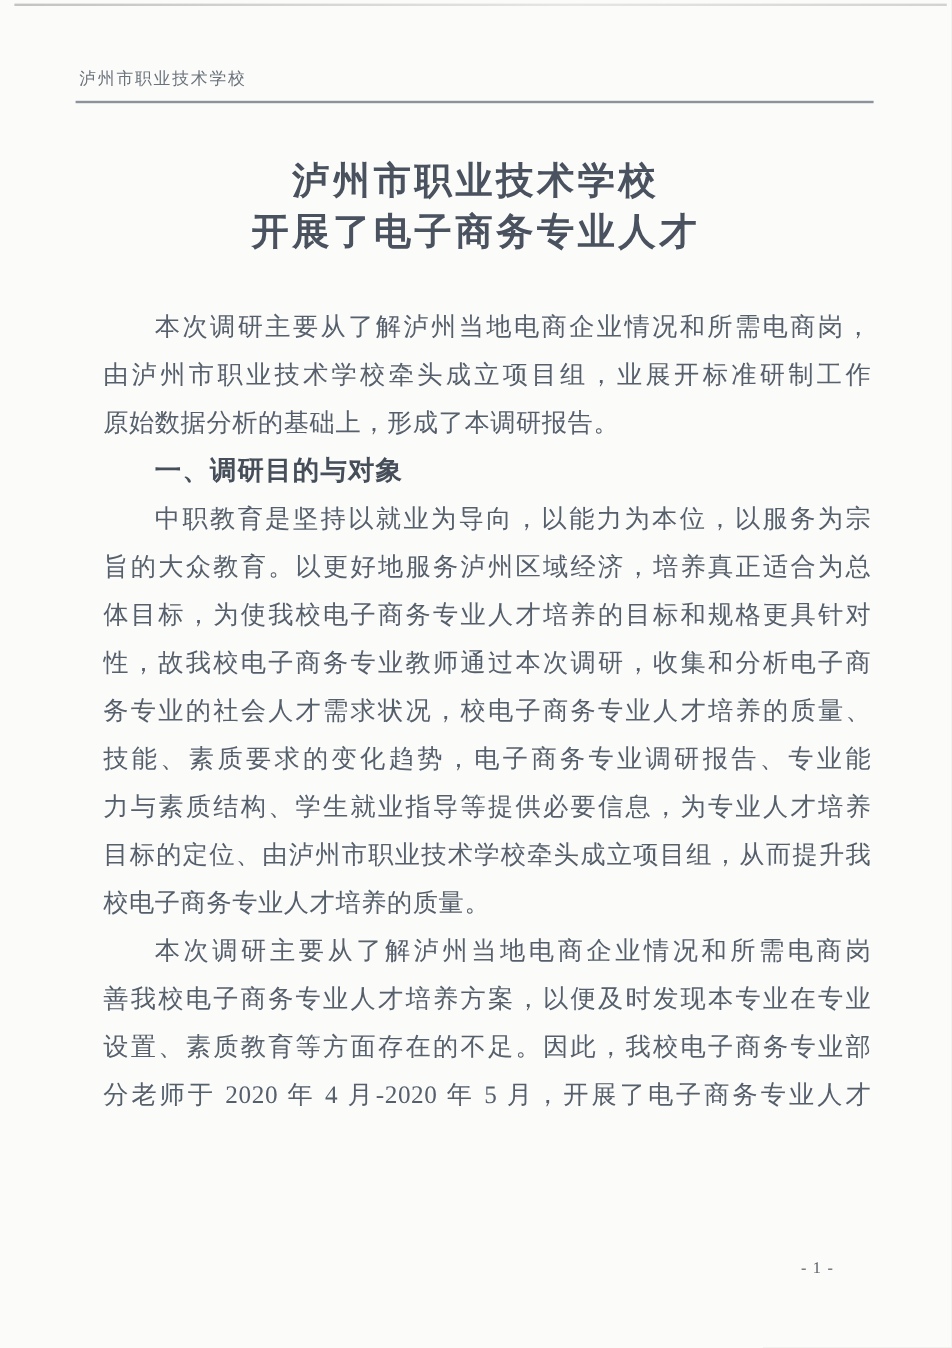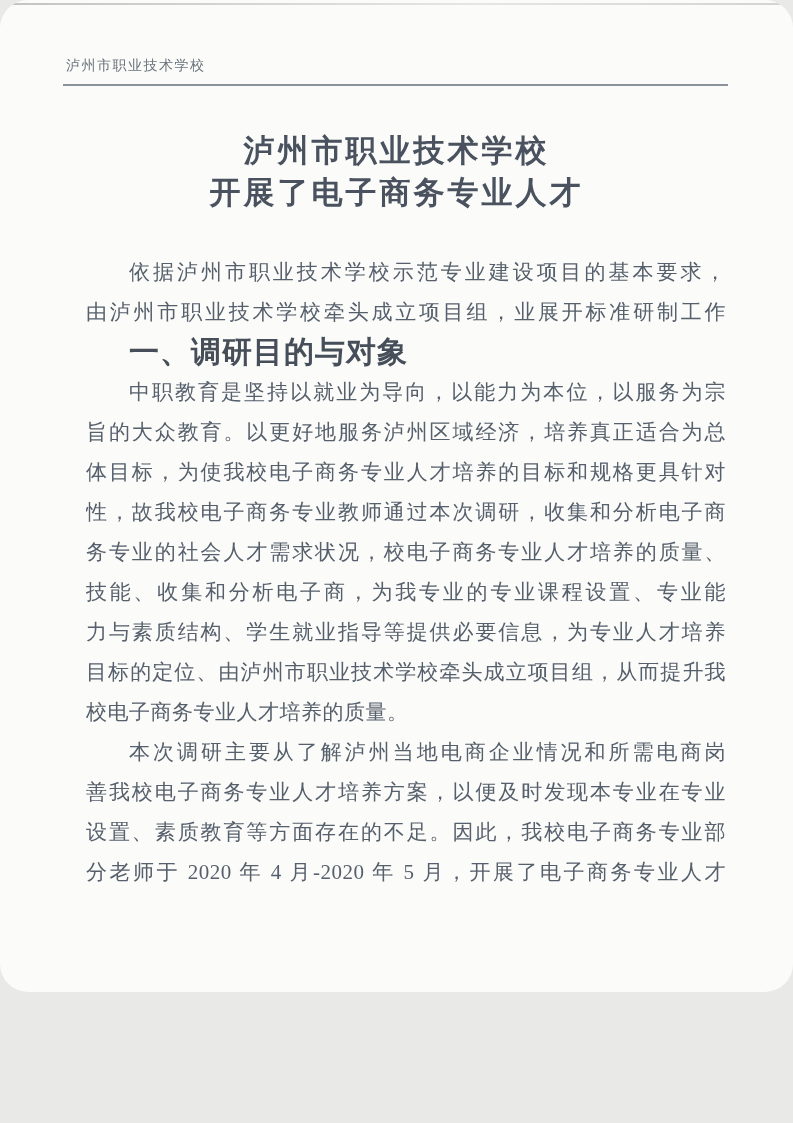--- a/index.html
+++ b/index.html
@@ -7,26 +7,25 @@
     --ink-body:#56606c;
     --ink-title:#49525e;
     --ink-heading:#454e59;
     --ink-header:#6a727b;
     --rule:#8d939b;
     --ink-pagenum:#595f66;
   }
   html,body{margin:0;padding:0;background:#e9e9e7;}
   .sheet{
     position:relative;
-    width:793px;height:992px;
+    width:793px;height:1123px;
     margin:0 auto;
     background:var(--paper);
     overflow:hidden;
     font-family:"Liberation Serif", serif;
-    border-radius:28px;
   }
   .scan-edge-top{
     position:absolute;top:3px;left:12px;right:4px;height:2px;
     background:linear-gradient(to right, rgba(150,150,150,.55), rgba(190,190,190,.35) 60%, rgba(170,170,170,.5));
     pointer-events:none;
   }
   .page-header{
     position:absolute;top:57px;left:66px;right:66px;
     font-size:14px;letter-spacing:1.5px;color:var(--ink-header);
   }
@@ -46,21 +45,21 @@
     position:absolute;top:252px;left:86px;width:640px;
     font-size:21px;line-height:40px;
     color:var(--ink-body);
     letter-spacing:0.5px;
   }
   .line{height:40px;overflow:hidden;}
   .line.justify{text-align:justify;text-align-last:justify;text-justify:inter-character;}
   .line.indent{padding-left:43px;}
   .line.heading{
     font-family:"Liberation Sans", sans-serif;
-    font-weight:bold;font-size:30px;
+    font-weight:bold;font-size:22px;
     color:var(--ink-heading);
     letter-spacing:1px;
   }
   .page-number{
     position:absolute;top:1049px;right:98px;
     font-size:13.5px;letter-spacing:1px;color:var(--ink-pagenum);
     font-family:"Liberation Serif", serif;
   }
 </style>
 </head>
@@ -73,29 +72,30 @@
 
   <div class="header-rule"></div>
 
   <div class="doc-title">
     <div>泸州市职业技术学校</div>
     <div>开展了电子商务专业人才</div>
   </div>
 
   <div class="body-text">
 
-  <div class="line indent justify">依据泸州市职业技术学校示范专业建设项目的基本要求，</div>
+  <div class="line indent justify">本次调研主要从了解泸州当地电商企业情况和所需电商岗，</div>
       <div class="line justify">由泸州市职业技术学校牵头成立项目组，业展开标准研制工作</div>
+      <div class="line">原始数据分析的基础上，形成了本调研报告。</div>
       <div class="line indent heading">一、调研目的与对象</div>
       <div class="line indent justify">中职教育是坚持以就业为导向，以能力为本位，以服务为宗</div>
       <div class="line justify">旨的大众教育。以更好地服务泸州区域经济，培养真正适合为总</div>
       <div class="line justify">体目标，为使我校电子商务专业人才培养的目标和规格更具针对</div>
       <div class="line justify">性，故我校电子商务专业教师通过本次调研，收集和分析电子商</div>
       <div class="line justify">务专业的社会人才需求状况，校电子商务专业人才培养的质量、</div>
-      <div class="line justify">技能、收集和分析电子商，为我专业的专业课程设置、专业能</div>
+      <div class="line justify">技能、素质要求的变化趋势，电子商务专业调研报告、专业能</div>
       <div class="line justify">力与素质结构、学生就业指导等提供必要信息，为专业人才培养</div>
       <div class="line justify">目标的定位、由泸州市职业技术学校牵头成立项目组，从而提升我</div>
       <div class="line">校电子商务专业人才培养的质量。</div>
       <div class="line indent justify">本次调研主要从了解泸州当地电商企业情况和所需电商岗</div>
       <div class="line justify">善我校电子商务专业人才培养方案，以便及时发现本专业在专业</div>
       <div class="line justify">设置、素质教育等方面存在的不足。因此，我校电子商务专业部</div>
       <div class="line justify">分老师于 2020 年 4 月-2020 年 5 月，开展了电子商务专业人才</div>
     </div>
 
   <div class="page-number">- 1 -</div>

